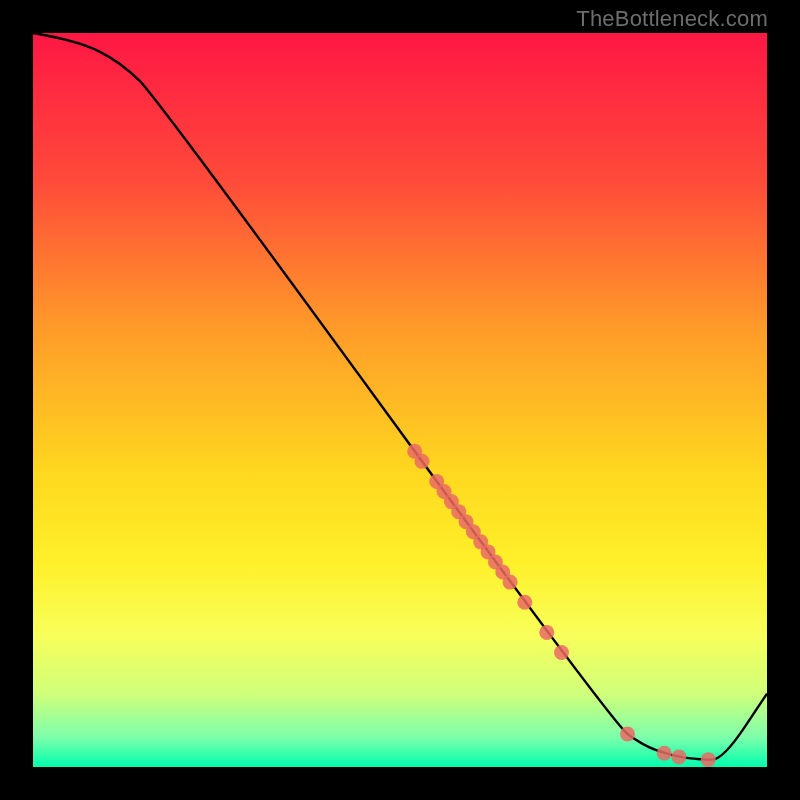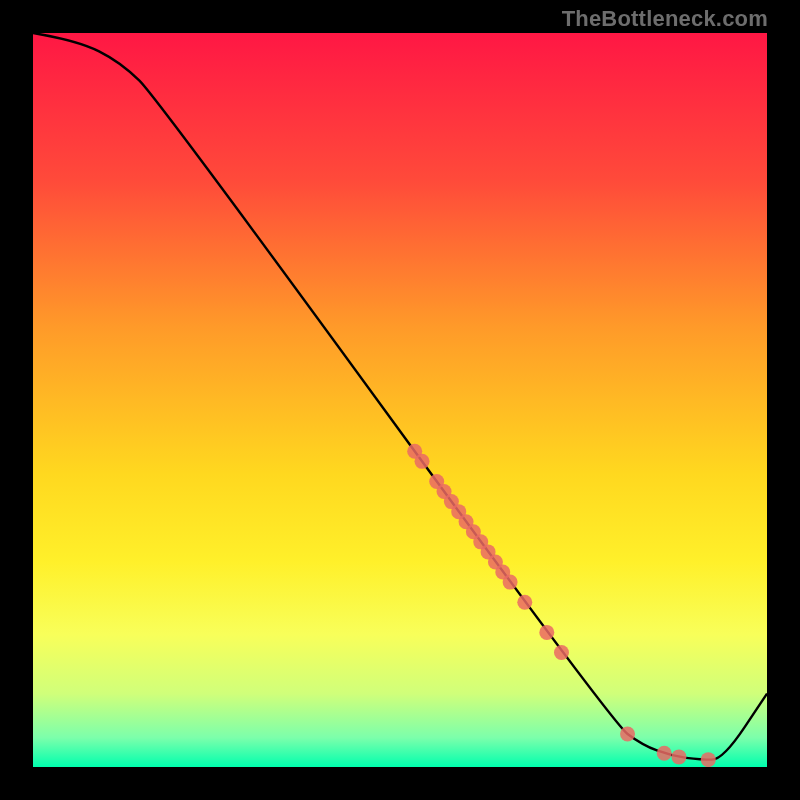--- a/index.html
+++ b/index.html
@@ -28,21 +28,21 @@
     display: block;
     width: 734px;
     height: 734px;
   }
   .watermark {
     position: absolute;
     top: 6px;
     right: 32px;
     font-family: Arial, Helvetica, sans-serif;
     font-size: 22px;
-    font-weight: 700;
+    font-weight: 400;
     color: #6d6d6d;
     letter-spacing: 0.2px;
     pointer-events: none;
   }
 </style>
 </head>
 <body>
 
 <div class="stage">
   <div class="plot">

